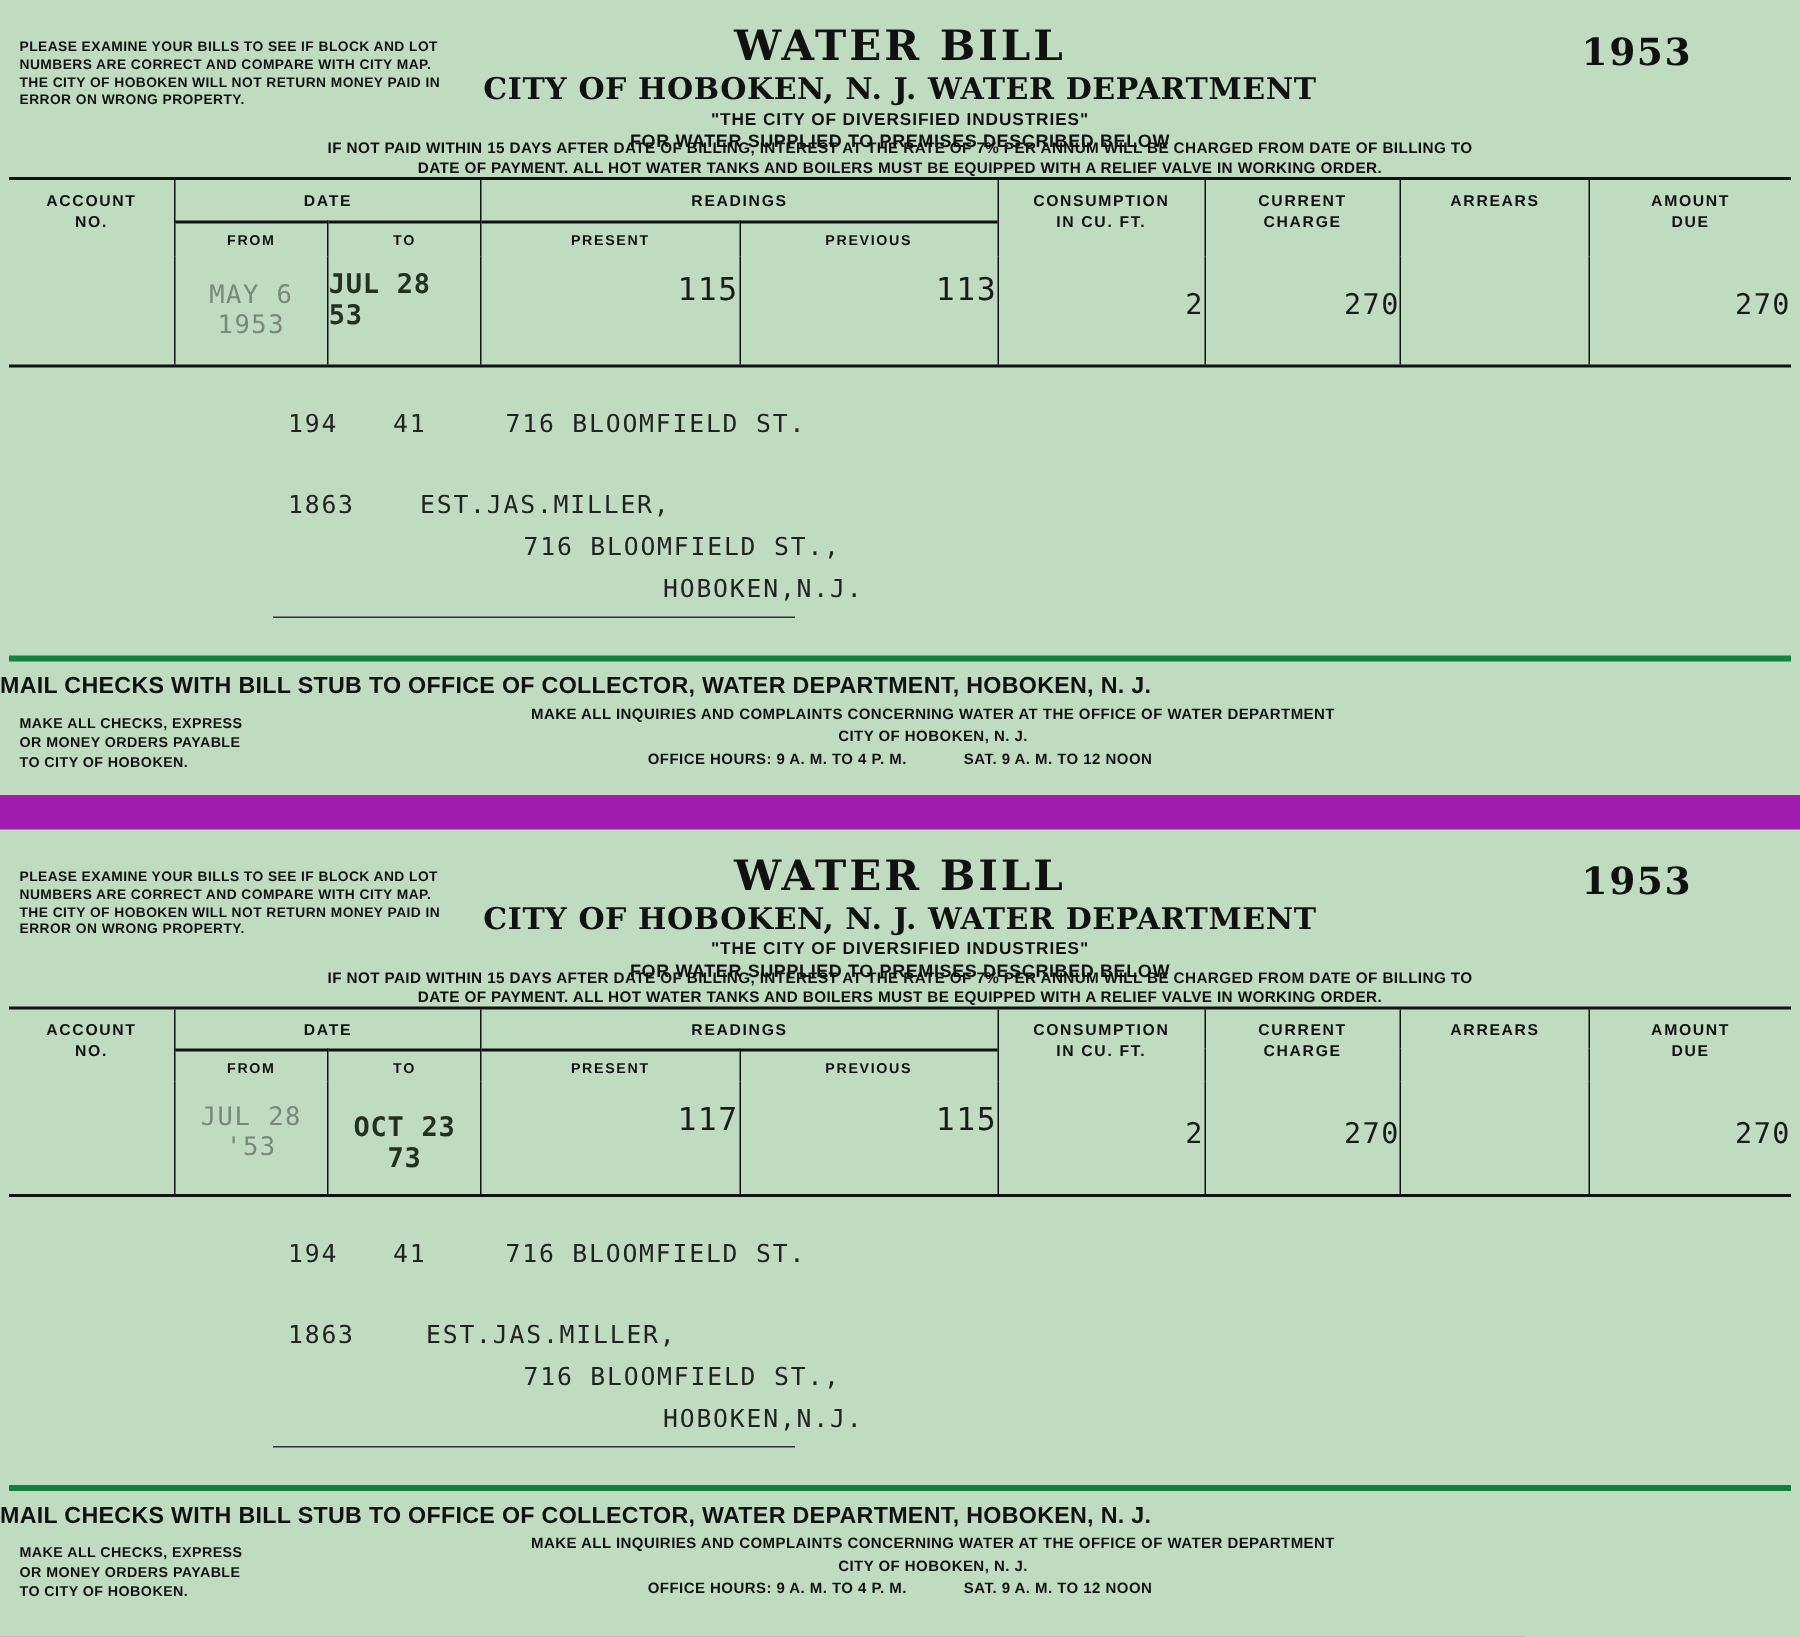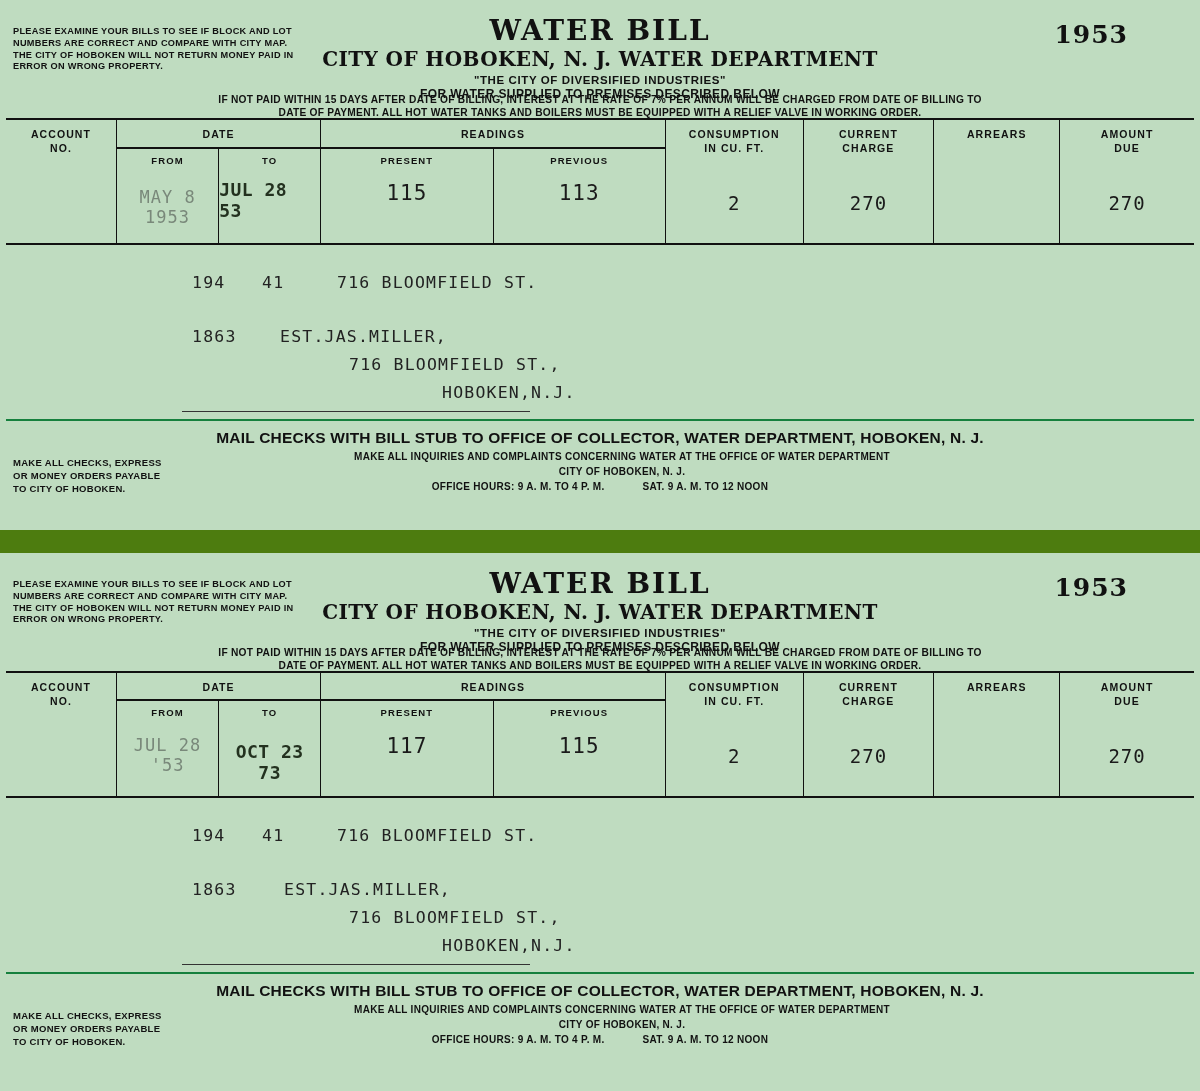--- a/index.html
+++ b/index.html
@@ -5,21 +5,21 @@
   * { box-sizing: border-box; }
   html, body {
     margin: 0; padding: 0;
     background: #ffffff;
     font-family: "Liberation Sans", sans-serif;
   }
   .page {
     width: 1200px;
     height: 1091px;
     position: relative;
-    background: #4d7c0f;
+    background: #a21caf;
     overflow: hidden;
   }
   .bill {
     position: absolute;
     left: 0;
     width: 1200px;
     background: #bfdcc0;
   }
   .bill.first { top: 0; height: 530px; }
   .bill.second { top: 553px; height: 538px; }
@@ -138,21 +138,21 @@
     letter-spacing: 1.1px;
     color: #111;
     padding-top: 6px;
     border-top: 1px solid #111;
   }
   .sub-row td { border-top: 1px solid #111; }
   .cellval {
     font-family: "DejaVu Sans Mono", monospace;
     font-size: 19px;
     color: #1a1a1a;
-    text-align: center;
+    text-align: right;
     letter-spacing: 1px;
   }
   .stamp {
     font-family: "DejaVu Sans Mono", monospace;
     font-size: 17px;
     color: #6d7a6e;
     letter-spacing: 1px;
     opacity: 0.85;
   }
   .stamp-dark {
@@ -160,22 +160,22 @@
     font-size: 18px;
     color: #23311f;
     letter-spacing: 0.5px;
     font-weight: bold;
   }
 
   
   .addrwrap {
     position: relative;
     margin: 0 6px;
-    border-bottom: 2px solid #15803d;
-    height: 176px;
+    border-bottom: 4px solid #15803d;
+    height: 196px;
   }
   .addr-line {
     font-family: "DejaVu Sans Mono", monospace;
     font-size: 16.5px;
     letter-spacing: 1.2px;
     color: #222;
     position: absolute;
     white-space: pre;
   }
   .rule {
@@ -184,21 +184,20 @@
     background: #333;
   }
 
   
   .footer {
     position: relative;
     padding-top: 8px;
     height: 86px;
   }
   .f-main {
-    text-align: center;
     font-size: 15.5px;
     font-weight: bold;
     letter-spacing: 0.2px;
     color: #111;
   }
   .f-sub {
     text-align: center;
     font-size: 10px;
     font-weight: bold;
     letter-spacing: 0.3px;
@@ -320,21 +319,21 @@
               </td>
           <td>
                 <div class="subhead">PRESENT</div>
               </td>
           <td>
                 <div class="subhead">PREVIOUS</div>
               </td>
         </tr>
         <tr>
           <td>
-            <div class="stamp" style="text-align:center;padding-top:16px;">MAY 8 1953</div>
+            <div class="stamp" style="text-align:center;padding-top:16px;">MAY 6 1953</div>
           </td>
           <td>
             <div class="stamp-dark" style="text-align:left;padding-top:8px;">JUL 28 53</div>
           </td>
           <td>
             <div class="cellval" style="padding-top:10px;font-size:21px;">115</div>
           </td>
           <td>
             <div class="cellval" style="padding-top:10px;font-size:21px;">113</div>
           </td>

